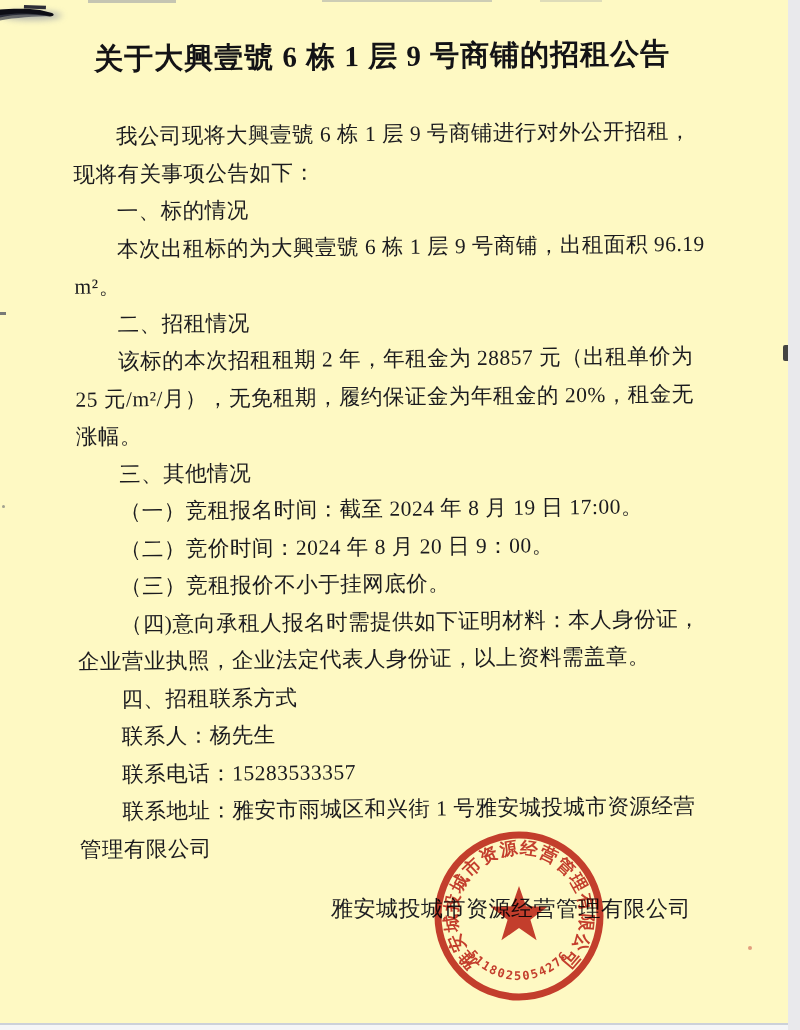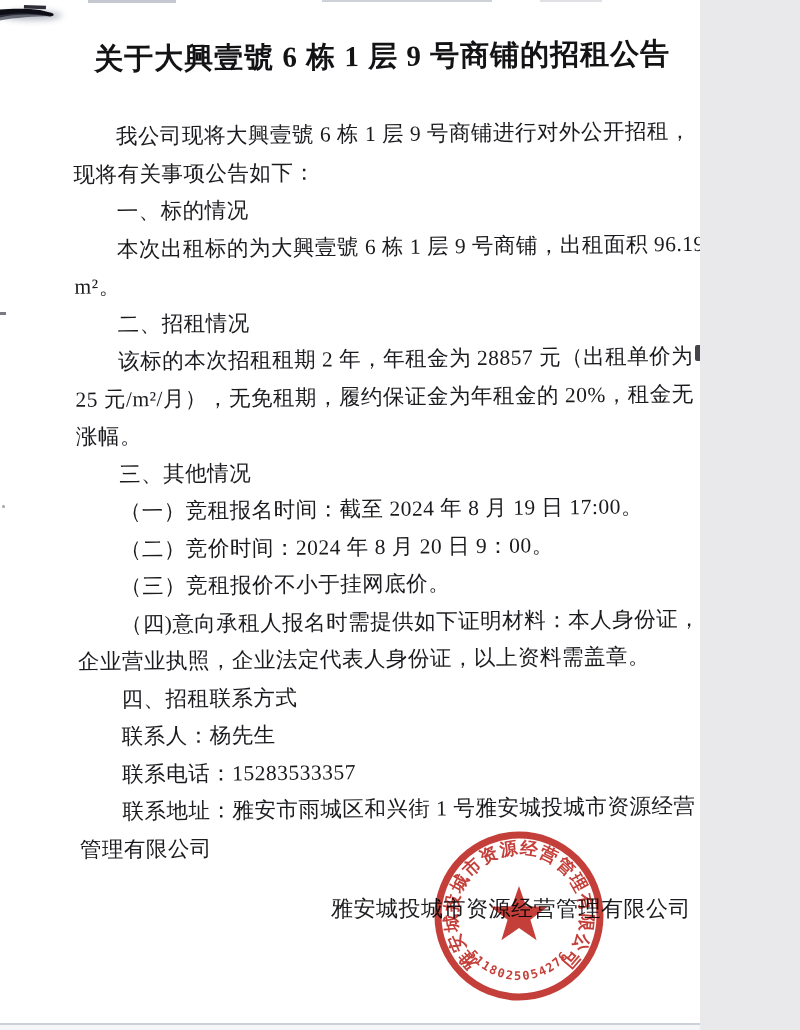--- a/index.html
+++ b/index.html
@@ -2,22 +2,22 @@
 <html><head>
 <meta charset="utf-8">
 <style>
   html,body{margin:0;padding:0;}
   body{
     width:800px;height:1030px;
     background:#e9e9ec;
     font-family:"Liberation Serif","DejaVu Serif",serif;
   }
   .sheet{
-    position:relative;width:700px;height:1030px;
-    background:#ffffff;overflow:hidden;
+    position:relative;width:788px;height:1030px;
+    background:#fef9c3;overflow:hidden;
     color:#1d1d20;
   }
   
   .doc{
     position:absolute;left:60px;top:36px;width:690px;
     transform:rotate(-0.55deg);
     transform-origin:top left;
   }
   .doc-title{
     margin:0;padding:0 46px 0 0;

